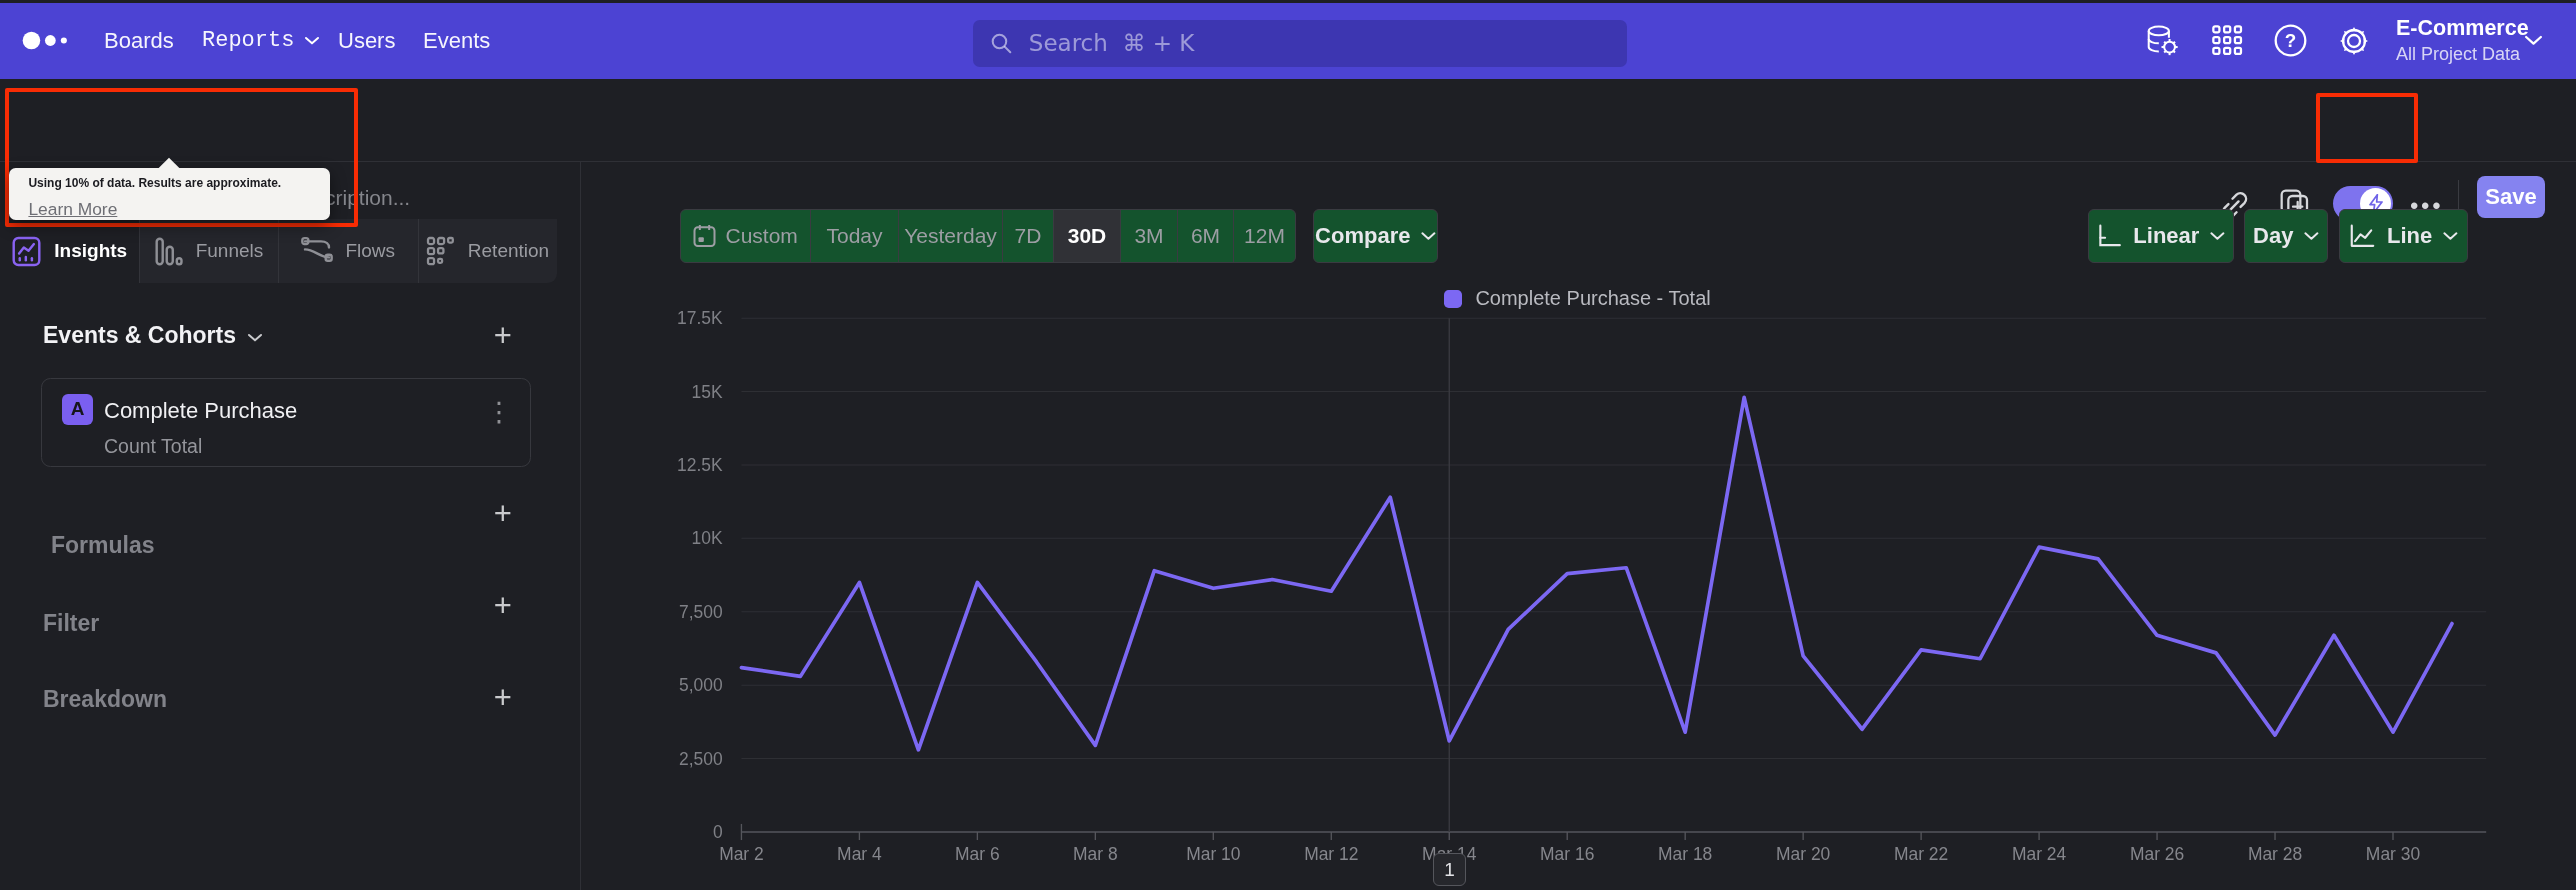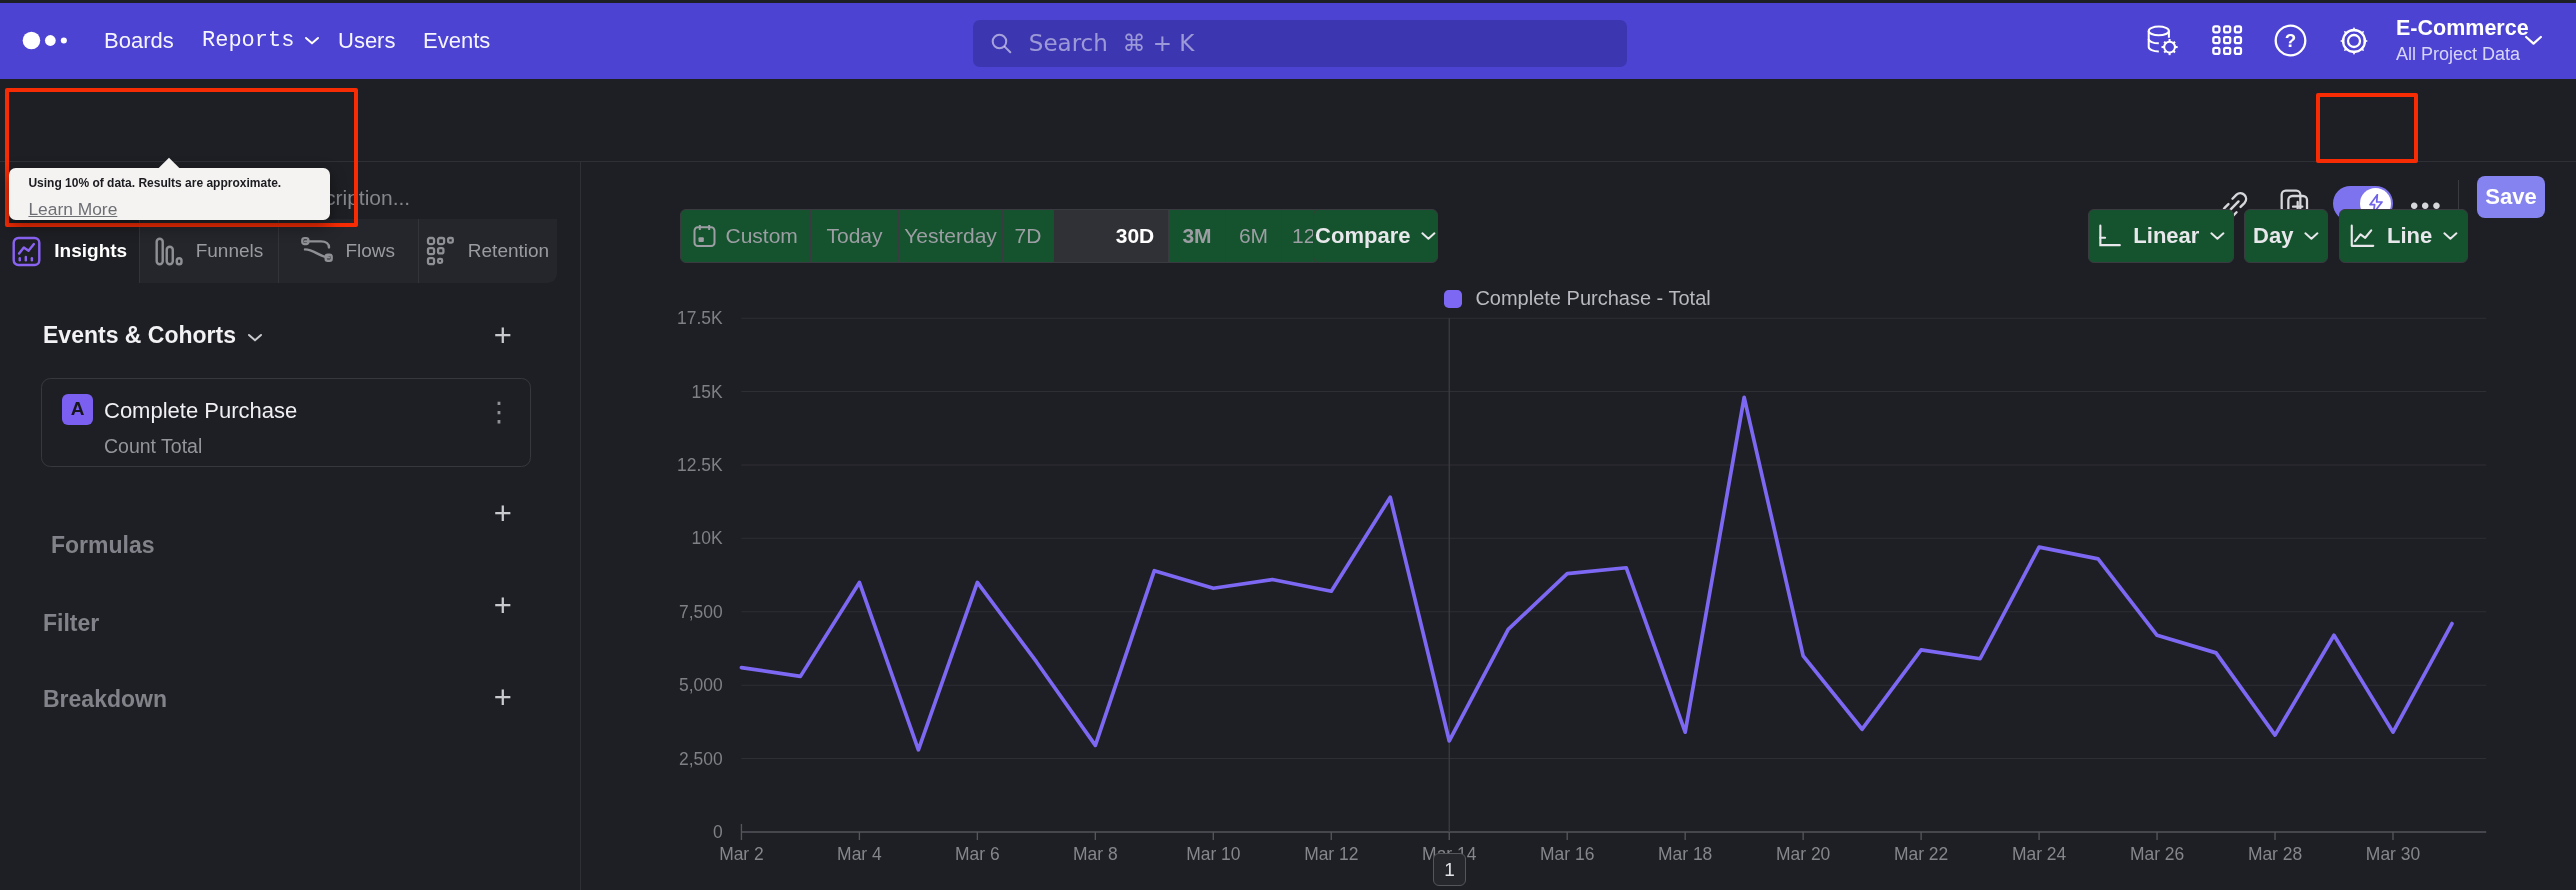--- a/index.html
+++ b/index.html
@@ -313,24 +313,24 @@
     </div>
     <div class="seg" style="width:87px;">
         <span>Today</span>
       </div>
     <div class="seg" style="width:103px;">
         <span>Yesterday</span>
       </div>
     <div class="seg" style="width:50px;">
         <span>7D</span>
       </div>
-    <div class="seg active" style="width:66px;padding-left:48px;">
+    <div class="seg active" style="width:66px;">
         <span>30D</span>
       </div>
-    <div class="seg" style="width:56px;font-weight:bold;">
+    <div class="seg" style="width:56px;">
         <span>3M</span>
       </div>
     <div class="seg" style="width:55px;">
         <span>6M</span>
       </div>
     <div class="seg" style="width:61px;">
         <span>12M</span>
       </div>
   </div>
 

